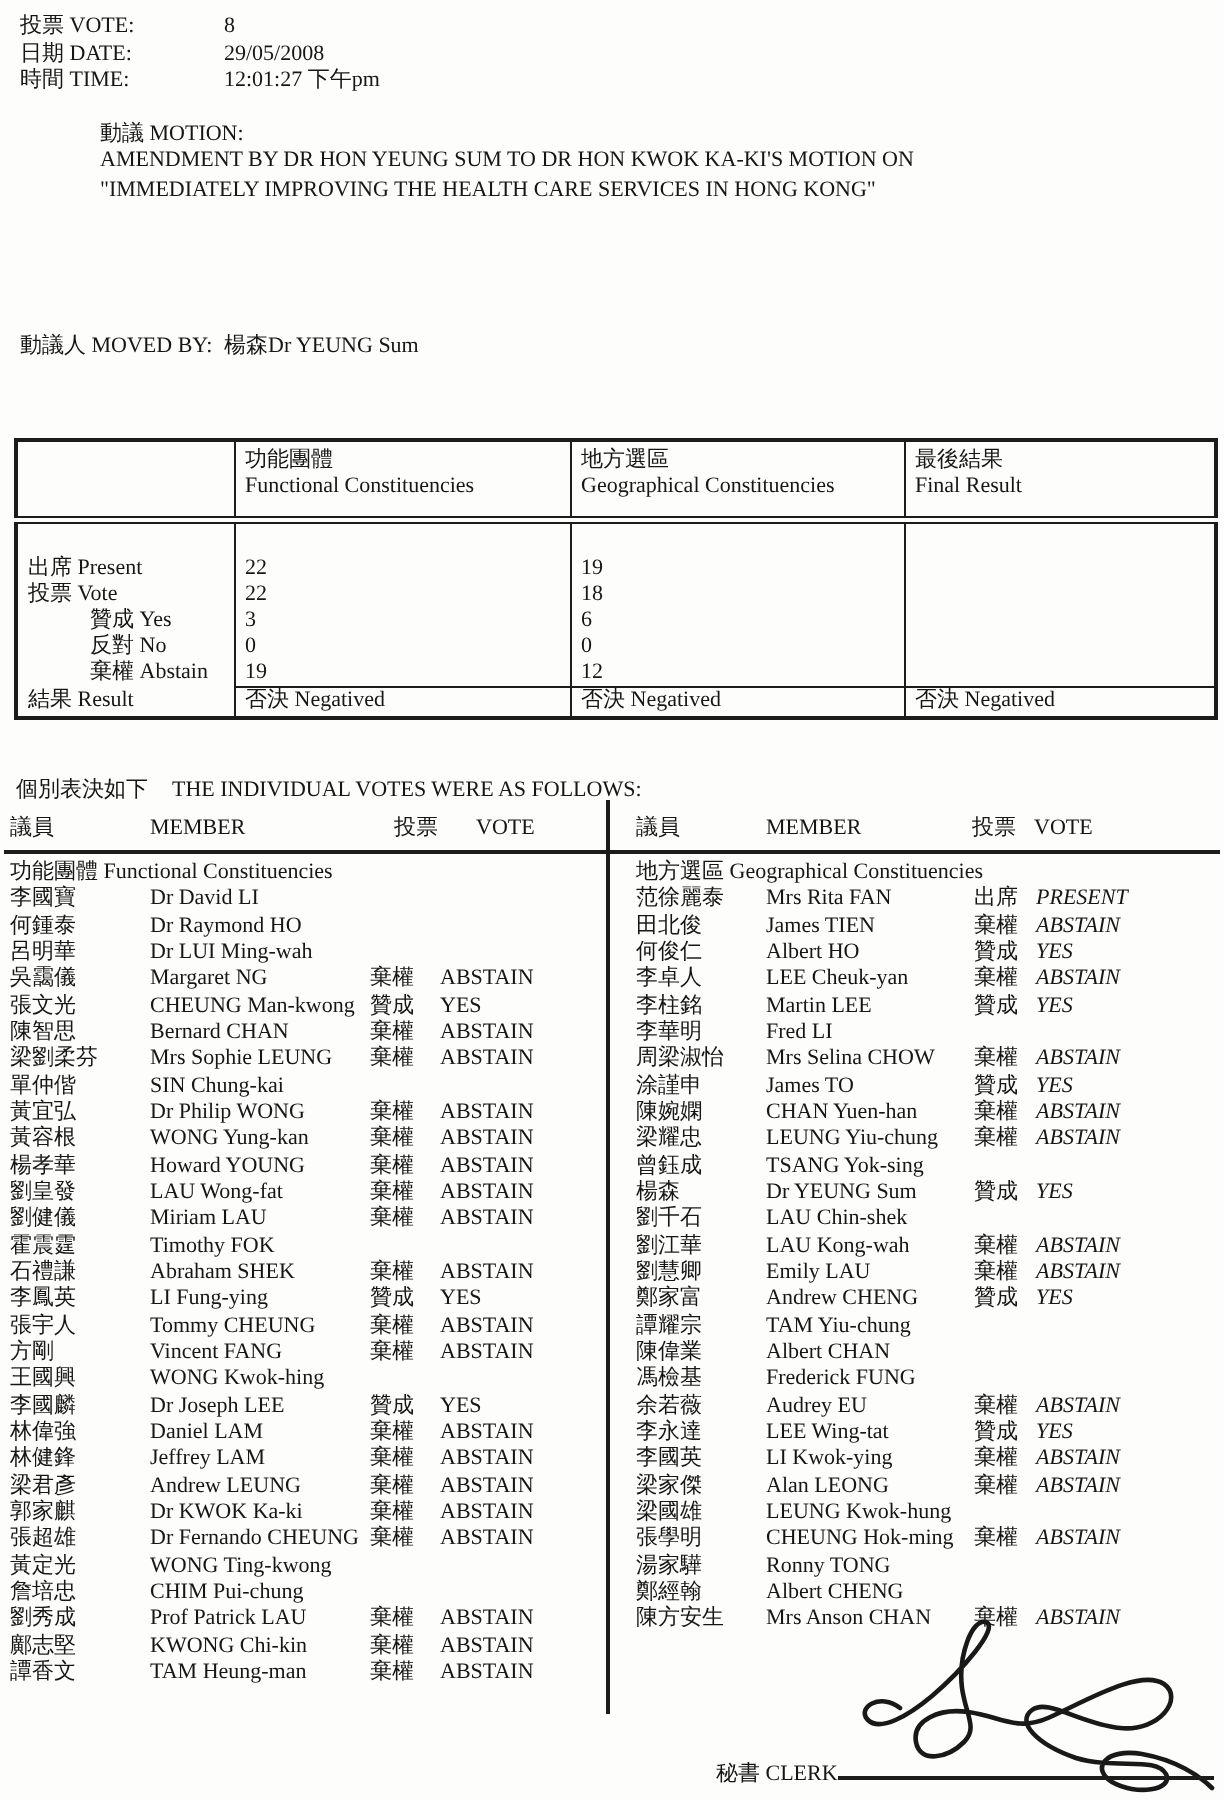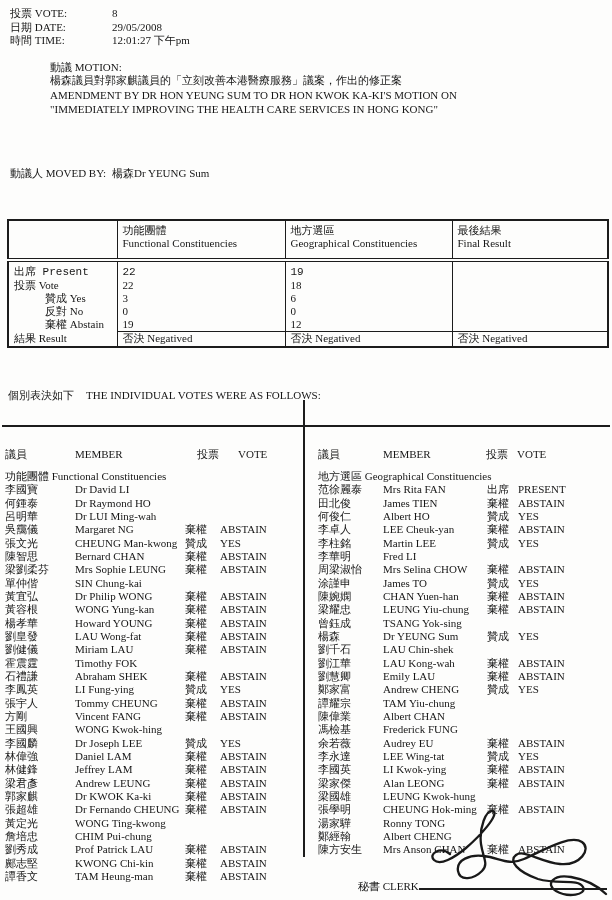--- a/index.html
+++ b/index.html
@@ -36,47 +36,47 @@
   table.summary col.c2{width:167px;}
   table.summary col.c3{width:156px;}
   table.summary{border:2px solid #1c1c1c;}
   table.summary th, table.summary td{
     font-weight:normal;text-align:left;vertical-align:top;
     padding:1px 4px 0 5px;font-size:11px;line-height:13px;
   }
   table.summary thead th{height:34px;border-bottom:4px double #1c1c1c;padding-top:3px;}
   table.summary th+th, table.summary td+td{border-left:1.5px solid #1c1c1c;}
   table.summary tbody td{height:12px;padding-top:0;}
-  table.summary tbody tr.first td{padding-top:4px;font-family:Liberation Mono, monospace;}
+  table.summary tbody tr.first td{padding-top:16px;}
   table.summary tbody tr.result td{height:14px;}
   table.summary tbody tr.result td.v{border-top:1.5px solid #1c1c1c;}
   table.summary td.indent{padding-left:36px;}
 
   
   .indiv-heading{left:8px;top:389px;}
   .indiv-heading .zh{display:inline-block;width:78px;}
   .hdr-rule{left:2px;top:425px;width:608px;height:2px;background:#1c1c1c;}
   .vdivider{left:303px;top:400px;width:2px;height:457px;background:#1c1c1c;}
 
   .mtab{top:408px;}
   .mtab.left{left:5px;width:297px;}
   .mtab.right{left:318px;width:293px;}
-  .mhead{position:relative;height:19px;margin-top:40px;}
+  .mhead{position:relative;height:19px;}
   .mhead span{position:absolute;top:0;white-space:nowrap;}
   .mtab.left  .mhead .h1{left:0;}   .mtab.left  .mhead .h2{left:70px;}
   .mtab.left  .mhead .h3{left:192px;}.mtab.left  .mhead .h4{left:233px;}
   .mtab.right .mhead .h1{left:0;}   .mtab.right .mhead .h2{left:65px;}
   .mtab.right .mhead .h3{left:168px;}.mtab.right .mhead .h4{left:199px;}
   .mrows{margin-top:3px;}
   .mrow{position:relative;height:13.33px;}
   .mrow span{position:absolute;top:0;white-space:nowrap;overflow:visible;}
   .mtab.left  .mrow .c1{left:0;}   .mtab.left  .mrow .c2{left:70px;}
   .mtab.left  .mrow .c3{left:180px;}.mtab.left  .mrow .c4{left:215px;}
   .mtab.right .mrow .c1{left:0;}   .mtab.right .mrow .c2{left:65px;}
-  .mtab.right .mrow .c3{left:169px;}.mtab.right .mrow .c4{left:200px;}
+  .mtab.right .mrow .c3{left:169px;}.mtab.right .mrow .c4{left:200px;font-style:italic;}
   .section-row span{position:static;}
 
   
   .clerk-block{left:358px;top:876px;}
   .clerk-line{display:inline-block;width:188px;height:12px;border-bottom:2px solid #1c1c1c;vertical-align:baseline;}
   .sig{left:420px;top:804px;width:192px;height:96px;}
 </style>
 </head>
 <body>
 
@@ -87,21 +87,20 @@
   <div class="info-row nw">
     <span class="info-lbl">日期 DATE:</span><span>29/05/2008</span>
   </div>
   <div class="info-row nw">
     <span class="info-lbl">時間 TIME:</span><span>12:01:27 下午pm</span>
   </div>
 </div>
 
 <div class="abs motion-block">
   <span class="motion-lbl">動議 MOTION:</span><div class="motion-lines">
-    <div class="motion-line">楊森議員對郭家麒議員的「立刻改善本港醫療服務」議案，作出的修正案</div>
     <div class="motion-line">AMENDMENT BY DR HON YEUNG SUM TO DR HON KWOK KA-KI'S MOTION ON</div>
     <div class="motion-line">"IMMEDIATELY IMPROVING THE HEALTH CARE SERVICES IN HONG KONG"</div>
   </div>
 </div>
 
 <div class="abs movedby-block nw">
   <span class="movedby-lbl">動議人 MOVED BY:</span><span>楊森Dr YEUNG Sum</span>
 </div>
 
 <table class="summary">

